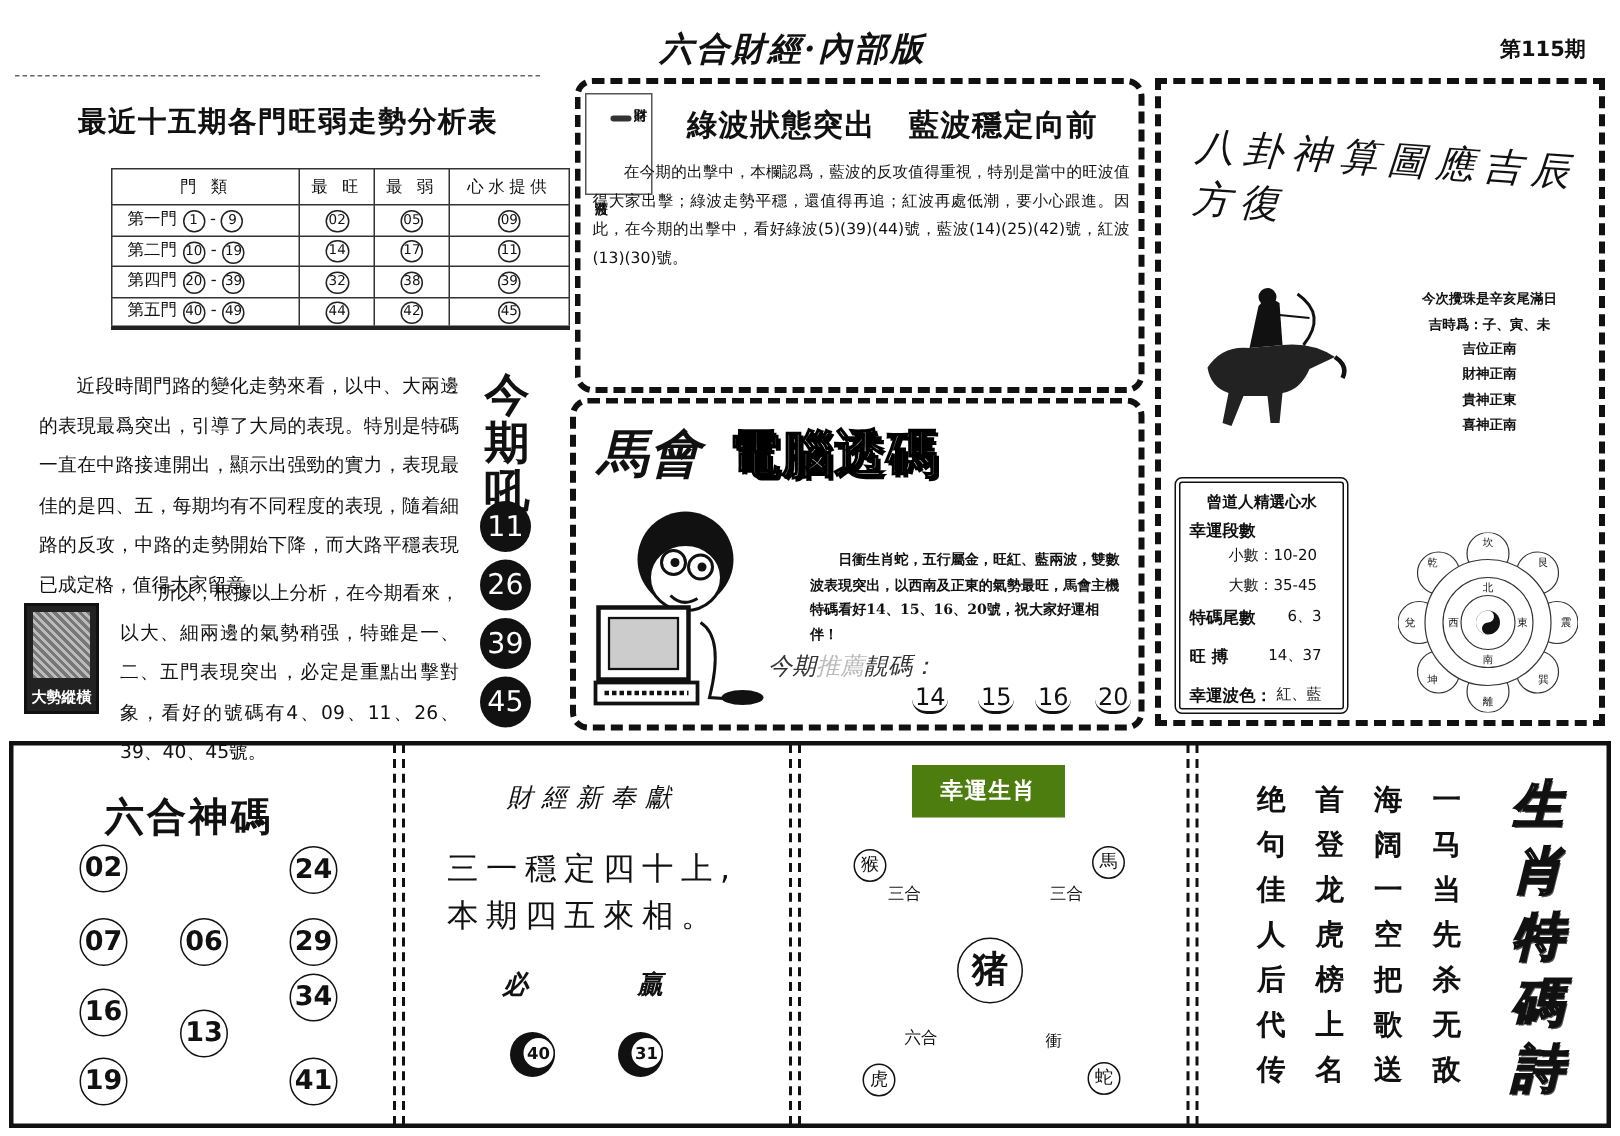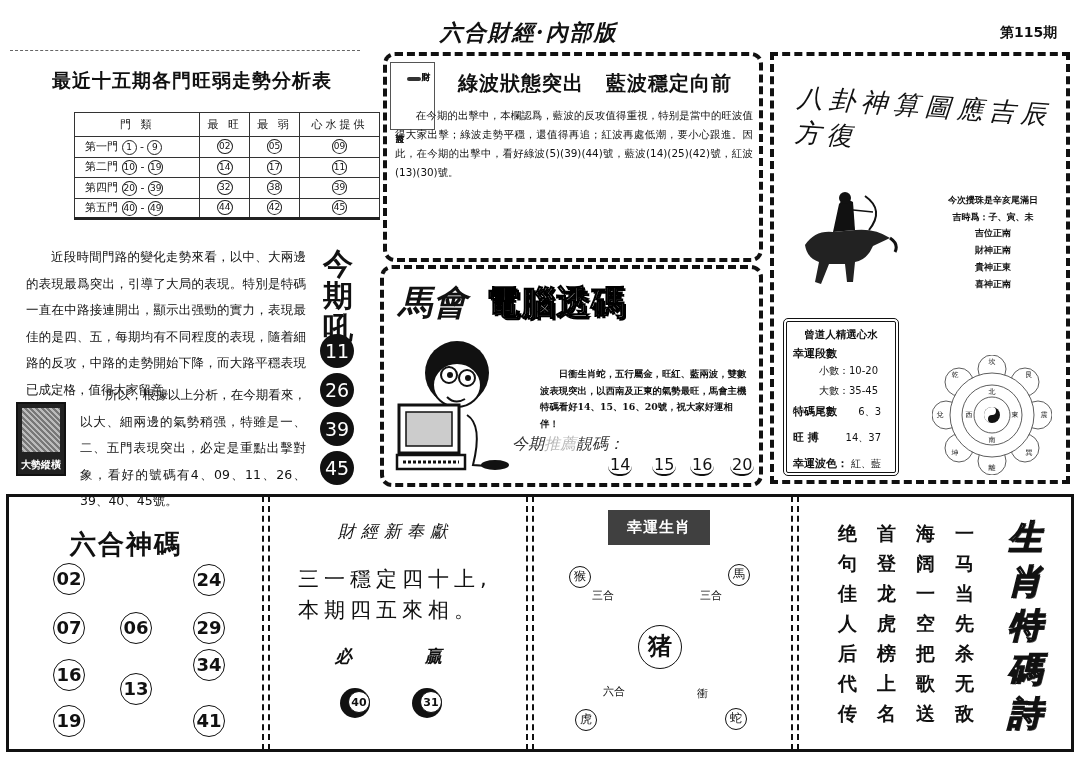--- a/index.html
+++ b/index.html
@@ -76,21 +76,21 @@
 
   .lh-title { left: 70px; top: 527px; font-size: 26px; font-weight: bold; letter-spacing: 2px; }
   .numc { position: absolute; width: 32px; height: 32px; border: 1.5px solid #111; border-radius: 50%; font-size: 18px; font-weight: bold; line-height: 29px; text-align: center; }
 
   .cj-title { left: 326px; top: 520px; font-family: "DejaVu Serif", serif; font-size: 17px; font-style: italic; letter-spacing: 6px; margin-left: 12px; }
   .cj-line { position: absolute; left: 298px; font-size: 21px; letter-spacing: 5px; }
   .cj-win { position: absolute; top: 645px; font-family: "DejaVu Serif", serif; font-size: 17px; font-weight: bold; font-style: italic; }
   .cj-ball { position: absolute; top: 688px; width: 30px; height: 30px; border-radius: 50%; background: #111; }
   .cj-ball span { position: absolute; right: 0; top: 3px; width: 22px; height: 22px; border-radius: 50%; background: #fff; border: 1px solid #111; font-size: 11px; font-weight: bold; line-height: 21px; text-align: center; }
 
-  .zodiac-head { left: 608px; top: 510px; width: 102px; height: 35px; background: #404040; color: #fff; font-size: 15px; font-weight: bold; text-align: center; line-height: 35px; letter-spacing: 1px; }
+  .zodiac-head { left: 608px; top: 510px; width: 102px; height: 35px; background: #4d7c0f; color: #fff; font-size: 15px; font-weight: bold; text-align: center; line-height: 35px; letter-spacing: 1px; }
   .zc { position: absolute; border: 1.5px solid #111; border-radius: 50%; text-align: center; font-family: "DejaVu Serif", serif; }
   .zc.small { width: 22px; height: 22px; font-size: 12px; line-height: 19px; }
   .zc.big { width: 44px; height: 44px; font-size: 24px; line-height: 40px; font-weight: bold; }
   .zlab { position: absolute; font-size: 11px; }
 
   .poem { left: 830px; top: 518px; display: flex; flex-direction: row-reverse; gap: 20px; }
   .poem .col { display: flex; flex-direction: column; font-family: "DejaVu Serif", serif; font-size: 19px; font-weight: bold; line-height: 30px; }
   .poem-title { left: 1000px; top: 515px; width: 50px; display: flex; flex-direction: column; font-family: "DejaVu Serif", serif; font-size: 34px; font-style: italic; font-weight: bold; line-height: 44px; text-align: center; color: #fff; -webkit-text-stroke: 1.3px #111; text-shadow: 1px 1px 0 #555; }
 </style>
 </head>

